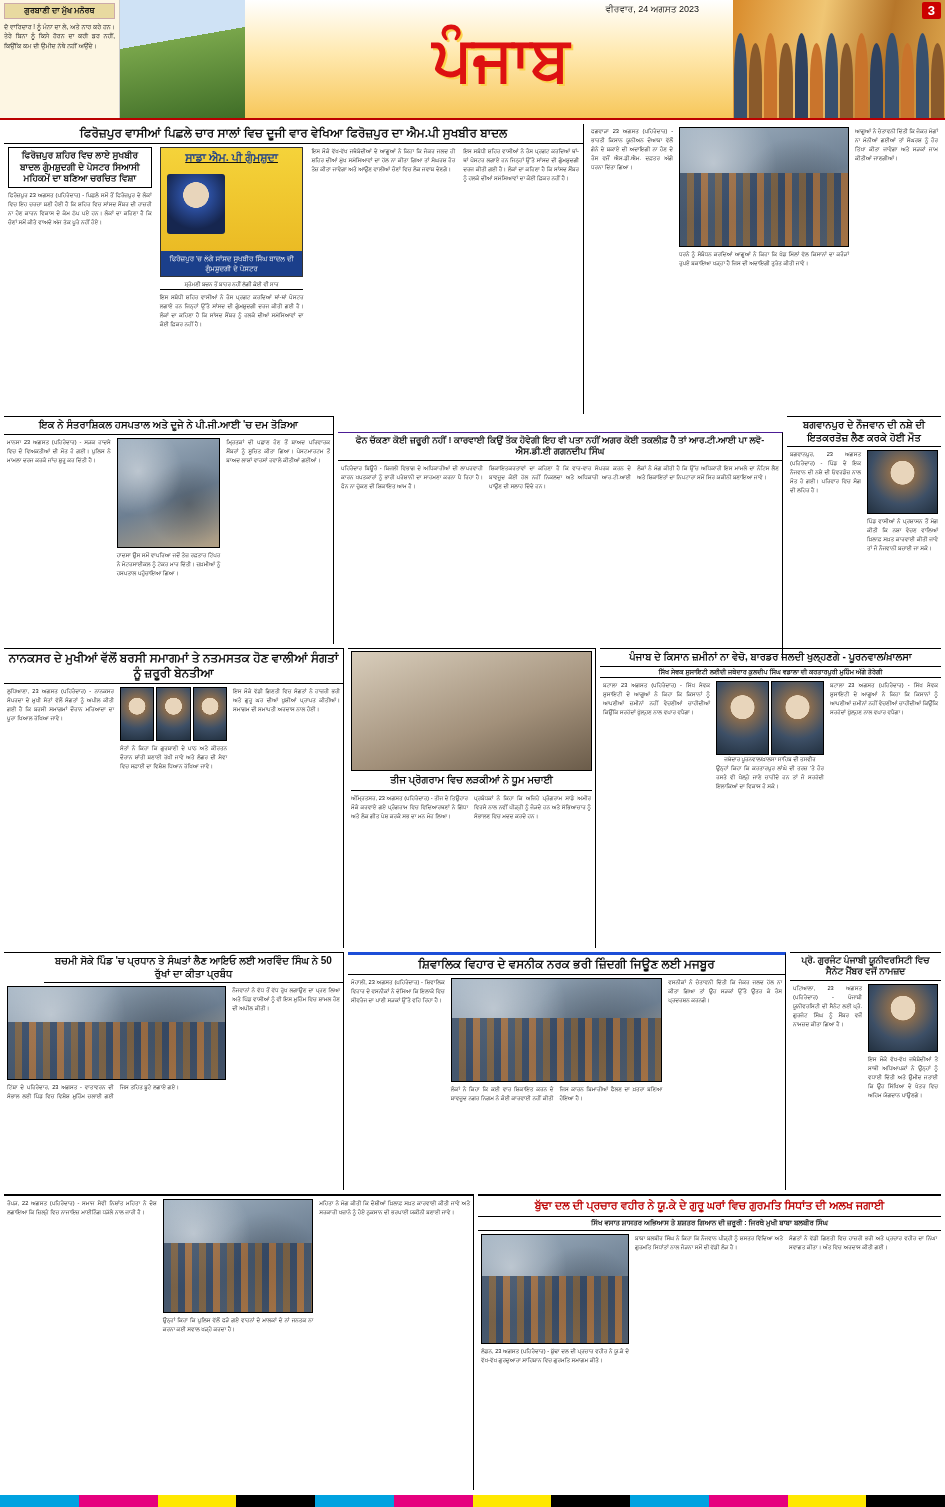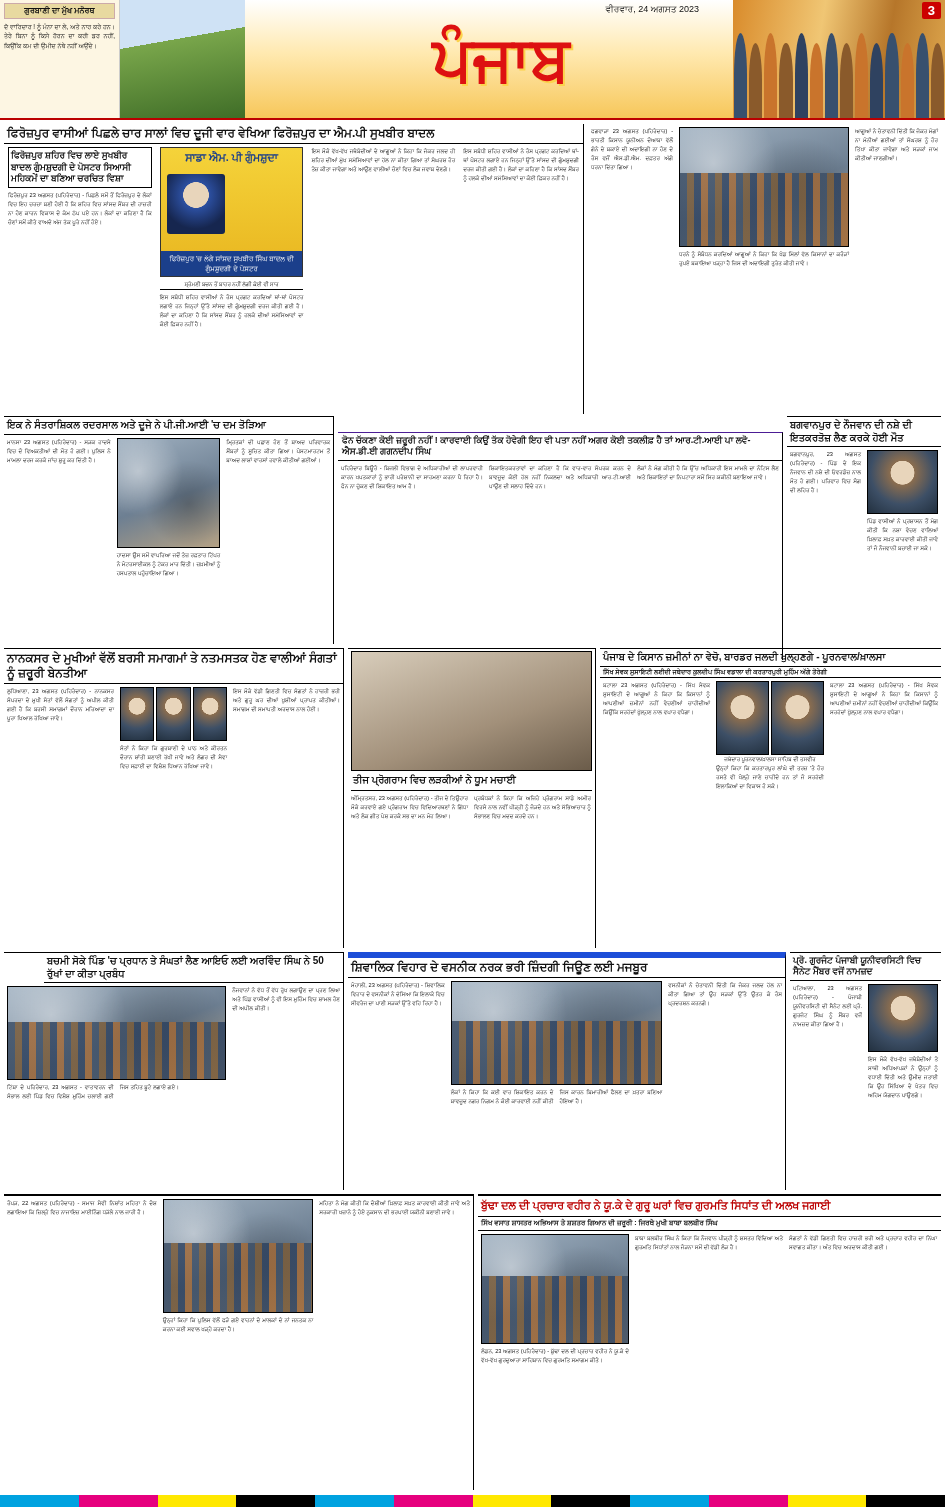--- a/index.html
+++ b/index.html
@@ -20,21 +20,21 @@
   .mh-pageno{position:absolute;right:4px;top:2px;background:#c00;color:#fff;font-size:13px;font-weight:bold;padding:1px 6px;border-radius:2px;}
   .mh-right{width:212px;position:relative;overflow:hidden;background:#e3b04b;}
   .mh-right .band{position:absolute;inset:0;background:linear-gradient(100deg,#d98b2b,#f0c674 40%,#b6762a 70%,#e0a94f);}
   .crowd{position:absolute;bottom:0;left:0;right:0;height:72%;display:flex;}
   .crowd i{flex:1;display:block;background:#38506e;border-radius:50% 50% 0 0;margin:0 1px;}
   .crowd i:nth-child(2n){background:#8a5a2b;height:88%;align-self:flex-end;}
   .crowd i:nth-child(3n){background:#c9742c;}
   .crowd i:nth-child(5n){background:#2f4260;}
 
   
-  .hl{font-weight:bold;line-height:1.25;color:#111;}
+  .hl{font-weight:bold;text-align:center;line-height:1.25;color:#111;}
   .body-col{font-size:5.6px;line-height:1.62;text-align:justify;color:#111;}
   .ph{background:#b9c2cb;position:relative;overflow:hidden;}
   .cap{font-size:5.5px;text-align:center;padding:1px 2px;}
 
   
   .ph::before{content:"";position:absolute;inset:0;
     background:
       radial-gradient(circle at 20% 30%,rgba(255,255,255,.45),transparent 40%),
       radial-gradient(circle at 70% 60%,rgba(0,0,0,.25),transparent 45%),
       linear-gradient(160deg,#9fb0c0,#6d7f92 55%,#b4a184);}
@@ -97,21 +97,21 @@
   </div>
 
   <div class="sec" style="left:4px;top:124px;width:580px;height:290px;border-right:1px solid #000;">
     <div class="hl hl2" style="padding:2px 3px;border-bottom:1px solid #000;">ਫਿਰੋਜ਼ਪੁਰ ਵਾਸੀਆਂ ਪਿਛਲੇ ਚਾਰ ਸਾਲਾਂ ਵਿਚ ਦੂਜੀ ਵਾਰ ਵੇਖਿਆ ਫਿਰੋਜ਼ਪੁਰ ਦਾ ਐਮ.ਪੀ ਸੁਖਬੀਰ ਬਾਦਲ</div>
     <div style="display:flex;margin-top:3px;height:255px;">
       <div style="width:152px;padding:0 4px;box-sizing:border-box;">
         <div class="hl hl5" style="border:1px solid #000;padding:2px;margin-bottom:3px;line-height:1.3;">ਫਿਰੋਜ਼ਪੁਰ ਸ਼ਹਿਰ ਵਿਚ ਲਾਏ ਸੁਖਬੀਰ ਬਾਦਲ ਗੁੰਮਸ਼ੁਦਗੀ ਦੇ ਪੋਸਟਰ ਸਿਆਸੀ ਮਹਿਕਮੇਂ ਦਾ ਬਣਿਆ ਚਰਚਿਤ ਵਿਸ਼ਾ</div>
         <div class="body-col">ਫਿਰੋਜ਼ਪੁਰ 23 ਅਗਸਤ (ਪਹਿਰੇਦਾਰ) - ਪਿਛਲੇ ਸਮੇਂ ਤੋਂ ਫਿਰੋਜ਼ਪੁਰ ਦੇ ਲੋਕਾਂ ਵਿਚ ਇਹ ਚਰਚਾ ਬਣੀ ਹੋਈ ਹੈ ਕਿ ਸ਼ਹਿਰ ਵਿਚ ਸਾਂਸਦ ਮੈਂਬਰ ਦੀ ਹਾਜ਼ਰੀ ਨਾ ਹੋਣ ਕਾਰਨ ਵਿਕਾਸ ਦੇ ਕੰਮ ਠੱਪ ਪਏ ਹਨ। ਲੋਕਾਂ ਦਾ ਕਹਿਣਾ ਹੈ ਕਿ ਚੋਣਾਂ ਸਮੇਂ ਕੀਤੇ ਵਾਅਦੇ ਅੱਜ ਤੱਕ ਪੂਰੇ ਨਹੀਂ ਹੋਏ।</div>
       </div>
       <div style="width:152px;padding:0 4px;box-sizing:border-box;">
-        <div class="poster" style="height:128px;margin-bottom:3px;">
+        <div class="poster" style="height:128px;margin-bottom:3px;text-decoration:underline;">
           <div class="pt">ਸਾਡਾ ਐਮ. ਪੀ ਗੁੰਮਸ਼ੁਦਾ</div>
           <div class="pimg"></div>
           <div class="pb">ਫਿਰੋਜ਼ਪੁਰ 'ਚ ਲੱਗੇ ਸਾਂਸਦ ਸੁਖਬੀਰ ਸਿੰਘ ਬਾਦਲ ਦੀ ਗੁੰਮਸ਼ੁਦਗੀ ਦੇ ਪੋਸਟਰ</div>
         </div>
         <div class="cap" style="border-bottom:1px solid #000;">ਸ਼੍ਰੋਮਣੀ ਬਚਨ ਤੋਂ ਬਾਹਰ ਨਹੀਂ ਲੱਗੀ ਕੋਈ ਵੀ ਸਾਰ</div>
         <div class="body-col" style="margin-top:3px;">ਇਸ ਸਬੰਧੀ ਸ਼ਹਿਰ ਵਾਸੀਆਂ ਨੇ ਰੋਸ ਪ੍ਰਗਟ ਕਰਦਿਆਂ ਥਾਂ-ਥਾਂ ਪੋਸਟਰ ਲਗਾਏ ਹਨ ਜਿਨ੍ਹਾਂ ਉੱਤੇ ਸਾਂਸਦ ਦੀ ਗੁੰਮਸ਼ੁਦਗੀ ਦਰਜ ਕੀਤੀ ਗਈ ਹੈ। ਲੋਕਾਂ ਦਾ ਕਹਿਣਾ ਹੈ ਕਿ ਸਾਂਸਦ ਮੈਂਬਰ ਨੂੰ ਹਲਕੇ ਦੀਆਂ ਸਮੱਸਿਆਵਾਂ ਦਾ ਕੋਈ ਫ਼ਿਕਰ ਨਹੀਂ ਹੈ।</div>
       </div>
       <div style="width:152px;padding:0 4px;box-sizing:border-box;">
         <div class="body-col">ਇਸ ਮੌਕੇ ਵੱਖ-ਵੱਖ ਜਥੇਬੰਦੀਆਂ ਦੇ ਆਗੂਆਂ ਨੇ ਕਿਹਾ ਕਿ ਜੇਕਰ ਜਲਦ ਹੀ ਸ਼ਹਿਰ ਦੀਆਂ ਮੁੱਖ ਸਮੱਸਿਆਵਾਂ ਦਾ ਹੱਲ ਨਾ ਕੀਤਾ ਗਿਆ ਤਾਂ ਸੰਘਰਸ਼ ਹੋਰ ਤੇਜ਼ ਕੀਤਾ ਜਾਵੇਗਾ ਅਤੇ ਆਉਣ ਵਾਲੀਆਂ ਚੋਣਾਂ ਵਿਚ ਲੋਕ ਜਵਾਬ ਦੇਣਗੇ।</div>
       </div>
@@ -130,21 +130,21 @@
         <div class="ph people" style="height:118px;border:1px solid #000;"></div>
         <div class="body-col" style="margin-top:3px;">ਧਰਨੇ ਨੂੰ ਸੰਬੋਧਨ ਕਰਦਿਆਂ ਆਗੂਆਂ ਨੇ ਕਿਹਾ ਕਿ ਖੰਡ ਮਿੱਲਾਂ ਵੱਲ ਕਿਸਾਨਾਂ ਦਾ ਕਰੋੜਾਂ ਰੁਪਏ ਬਕਾਇਆ ਖੜ੍ਹਾ ਹੈ ਜਿਸ ਦੀ ਅਦਾਇਗੀ ਤੁਰੰਤ ਕੀਤੀ ਜਾਵੇ।</div>
       </div>
       <div style="width:89px;padding:0 3px;box-sizing:border-box;">
         <div class="body-col">ਆਗੂਆਂ ਨੇ ਚੇਤਾਵਨੀ ਦਿੱਤੀ ਕਿ ਜੇਕਰ ਮੰਗਾਂ ਨਾ ਮੰਨੀਆਂ ਗਈਆਂ ਤਾਂ ਸੰਘਰਸ਼ ਨੂੰ ਹੋਰ ਤਿੱਖਾ ਕੀਤਾ ਜਾਵੇਗਾ ਅਤੇ ਸੜਕਾਂ ਜਾਮ ਕੀਤੀਆਂ ਜਾਣਗੀਆਂ।</div>
       </div>
     </div>
   </div>
 
   <div class="sec" style="left:4px;top:416px;width:330px;height:228px;border-right:1px solid #000;border-top:1px solid #000;">
-    <div class="hl hl4" style="padding:2px 3px;border-bottom:1px solid #000;">ਇਕ ਨੇ ਸੰਤਰਾਸ਼ਿਕਲ ਰਦਰਸਾਲ ਅਤੇ ਦੂਜੇ ਨੇ ਪੀ.ਜੀ.ਆਈ 'ਚ ਦਮ ਤੋੜਿਆ</div>
+    <div class="hl hl4" style="padding:2px 3px;border-bottom:1px solid #000;">ਇਕ ਨੇ ਸੰਤਰਾਸ਼ਿਕਲ ਹਸਪਤਾਲ ਅਤੇ ਦੂਜੇ ਨੇ ਪੀ.ਜੀ.ਆਈ 'ਚ ਦਮ ਤੋੜਿਆ</div>
     <div style="display:flex;margin-top:3px;">
       <div style="width:110px;padding:0 3px;box-sizing:border-box;">
         <div class="body-col">ਮਾਨਸਾ 23 ਅਗਸਤ (ਪਹਿਰੇਦਾਰ) - ਸੜਕ ਹਾਦਸੇ ਵਿਚ ਦੋ ਵਿਅਕਤੀਆਂ ਦੀ ਮੌਤ ਹੋ ਗਈ। ਪੁਲਿਸ ਨੇ ਮਾਮਲਾ ਦਰਜ ਕਰਕੇ ਜਾਂਚ ਸ਼ੁਰੂ ਕਰ ਦਿੱਤੀ ਹੈ।</div>
       </div>
       <div style="width:110px;padding:0 3px;box-sizing:border-box;">
         <div class="ph" style="height:108px;border:1px solid #000;"></div>
         <div class="body-col" style="margin-top:3px;">ਹਾਦਸਾ ਉਸ ਸਮੇਂ ਵਾਪਰਿਆ ਜਦੋਂ ਤੇਜ਼ ਰਫ਼ਤਾਰ ਟਿੱਪਰ ਨੇ ਮੋਟਰਸਾਈਕਲ ਨੂੰ ਟੱਕਰ ਮਾਰ ਦਿੱਤੀ। ਜ਼ਖ਼ਮੀਆਂ ਨੂੰ ਹਸਪਤਾਲ ਪਹੁੰਚਾਇਆ ਗਿਆ।</div>
       </div>
       <div style="width:110px;padding:0 3px;box-sizing:border-box;">
         <div class="body-col">ਮ੍ਰਿਤਕਾਂ ਦੀ ਪਛਾਣ ਹੋਣ ਤੋਂ ਬਾਅਦ ਪਰਿਵਾਰਕ ਮੈਂਬਰਾਂ ਨੂੰ ਸੂਚਿਤ ਕੀਤਾ ਗਿਆ। ਪੋਸਟਮਾਰਟਮ ਤੋਂ ਬਾਅਦ ਲਾਸ਼ਾਂ ਵਾਰਸਾਂ ਹਵਾਲੇ ਕੀਤੀਆਂ ਗਈਆਂ।</div>
@@ -240,21 +240,21 @@
       <div style="width:226px;padding:0 3px;box-sizing:border-box;">
         <div class="ph people" style="height:92px;border:1px solid #000;"></div>
         <div class="body-col" style="margin-top:3px;column-count:2;column-gap:6px;">ਟਿੱਬਾ ਦੇ ਪਹਿਰੇਦਾਰ, 23 ਅਗਸਤ - ਵਾਤਾਵਰਨ ਦੀ ਸੰਭਾਲ ਲਈ ਪਿੰਡ ਵਿਚ ਵਿਸ਼ੇਸ਼ ਮੁਹਿੰਮ ਚਲਾਈ ਗਈ ਜਿਸ ਤਹਿਤ ਬੂਟੇ ਲਗਾਏ ਗਏ।</div>
       </div>
       <div style="width:114px;padding:0 3px;box-sizing:border-box;">
           <div class="body-col">ਨੌਜਵਾਨਾਂ ਨੇ ਵੱਧ ਤੋਂ ਵੱਧ ਰੁੱਖ ਲਗਾਉਣ ਦਾ ਪ੍ਰਣ ਲਿਆ ਅਤੇ ਪਿੰਡ ਵਾਸੀਆਂ ਨੂੰ ਵੀ ਇਸ ਮੁਹਿੰਮ ਵਿਚ ਸ਼ਾਮਲ ਹੋਣ ਦੀ ਅਪੀਲ ਕੀਤੀ।</div>
         </div>
     </div>
   </div>
 
-  <div class="sec" style="left:348px;top:952px;width:438px;height:238px;border-right:1px solid #000;border-top:6px solid #1d4ed8;">
+  <div class="sec" style="left:348px;top:952px;width:438px;height:238px;border-right:1px solid #000;border-top:3px solid #1d4ed8;">
     <div class="hl hl2" style="padding:2px 3px;border-bottom:1px solid #000;">ਸ਼ਿਵਾਲਿਕ ਵਿਹਾਰ ਦੇ ਵਸਨੀਕ ਨਰਕ ਭਰੀ ਜ਼ਿੰਦਗੀ ਜਿਊਣ ਲਈ ਮਜਬੂਰ</div>
     <div style="display:flex;margin-top:3px;">
       <div style="width:100px;padding:0 3px;box-sizing:border-box;">
           <div class="body-col">ਮੋਹਾਲੀ, 23 ਅਗਸਤ (ਪਹਿਰੇਦਾਰ) - ਸ਼ਿਵਾਲਿਕ ਵਿਹਾਰ ਦੇ ਵਸਨੀਕਾਂ ਨੇ ਦੱਸਿਆ ਕਿ ਇਲਾਕੇ ਵਿਚ ਸੀਵਰੇਜ ਦਾ ਪਾਣੀ ਸੜਕਾਂ ਉੱਤੇ ਵਹਿ ਰਿਹਾ ਹੈ।</div>
         </div>
       <div style="width:218px;padding:0 3px;box-sizing:border-box;">
         <div class="ph people" style="height:102px;border:1px solid #000;"></div>
         <div class="body-col" style="margin-top:3px;column-count:2;column-gap:6px;">ਲੋਕਾਂ ਨੇ ਕਿਹਾ ਕਿ ਕਈ ਵਾਰ ਸ਼ਿਕਾਇਤ ਕਰਨ ਦੇ ਬਾਵਜੂਦ ਨਗਰ ਨਿਗਮ ਨੇ ਕੋਈ ਕਾਰਵਾਈ ਨਹੀਂ ਕੀਤੀ ਜਿਸ ਕਾਰਨ ਬਿਮਾਰੀਆਂ ਫੈਲਣ ਦਾ ਖ਼ਤਰਾ ਬਣਿਆ ਹੋਇਆ ਹੈ।</div>
       </div>
       <div style="width:120px;padding:0 3px;box-sizing:border-box;">

